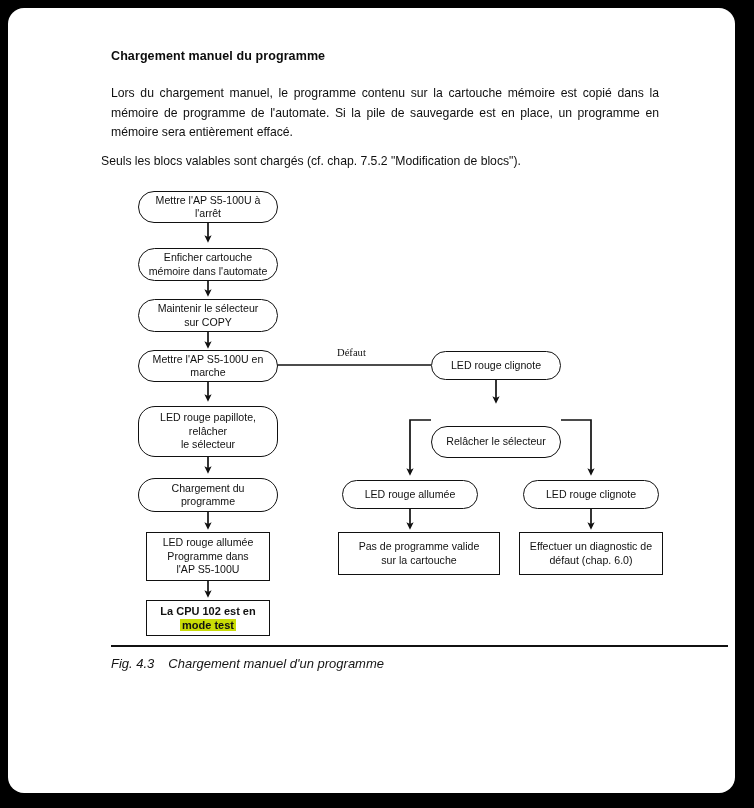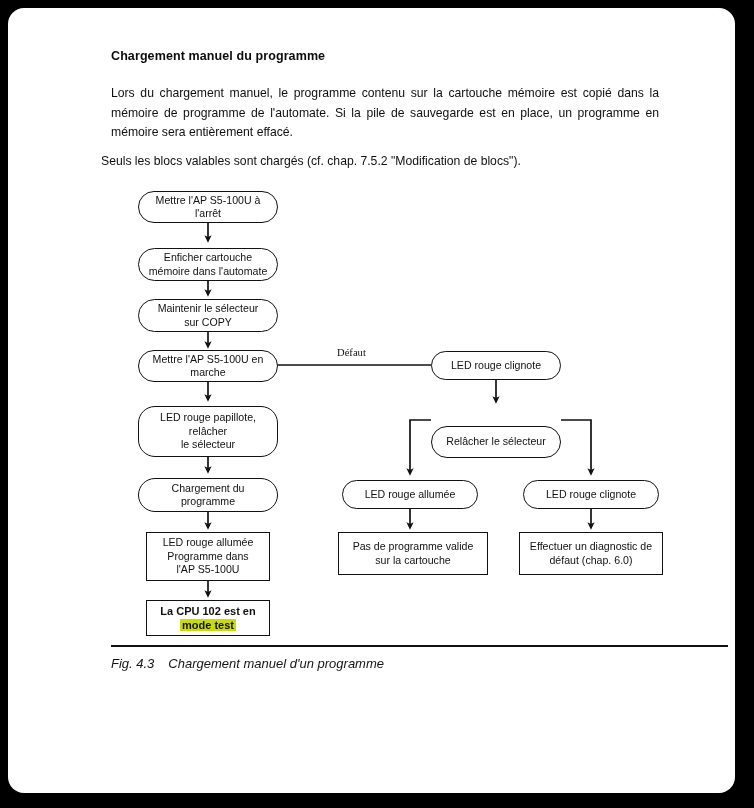--- a/index.html
+++ b/index.html
@@ -198,21 +198,21 @@
   </div>
 
   <div class="node round" style="left:334px; top:472px; width:136px; height:29px;">
     <span class="lbl">LED rouge allumée</span>
   </div>
 
   <div class="node round" style="left:515px; top:472px; width:136px; height:29px;">
     <span class="lbl">LED rouge clignote</span>
   </div>
 
-  <div class="node rect" style="left:330px; top:524px; width:150px; height:43px;justify-content:center;">
+  <div class="node rect" style="left:330px; top:524px; width:162px; height:43px;justify-content:center;">
     <span class="lbl">Pas de programme valide
 sur la cartouche</span>
   </div>
 
   <div class="node rect" style="left:511px; top:524px; width:144px; height:43px;">
     <span class="lbl">Effectuer un diagnostic de
 défaut (chap. 6.0)</span>
   </div>
 
   <div id="cap-rule"></div>

